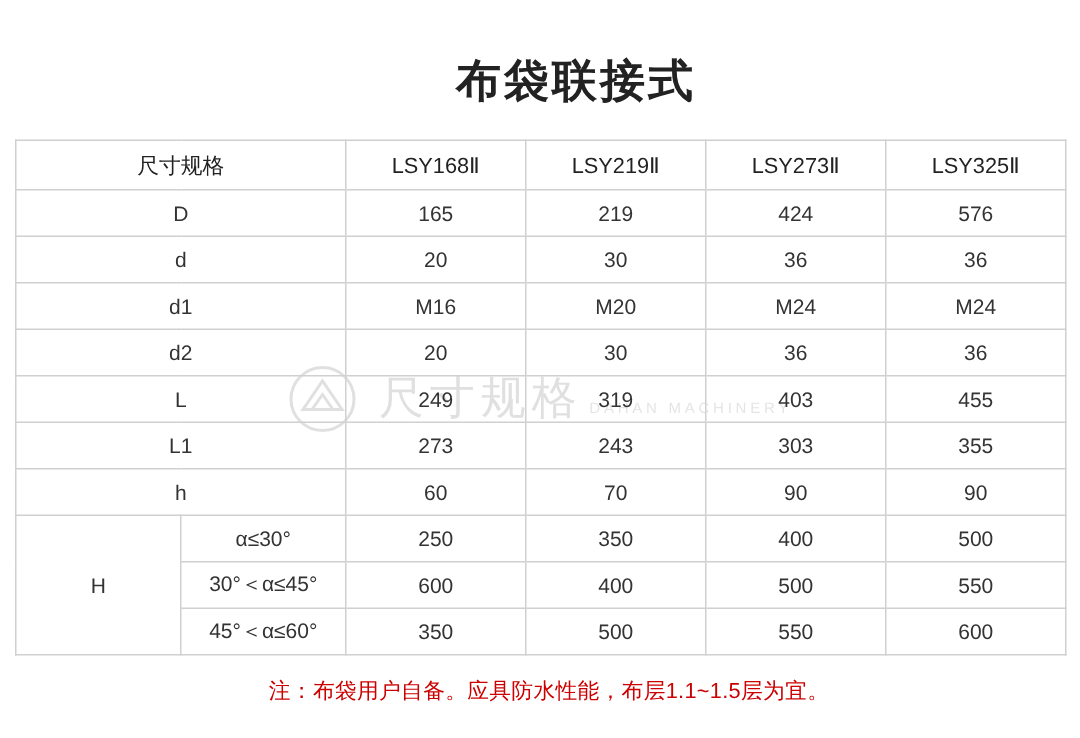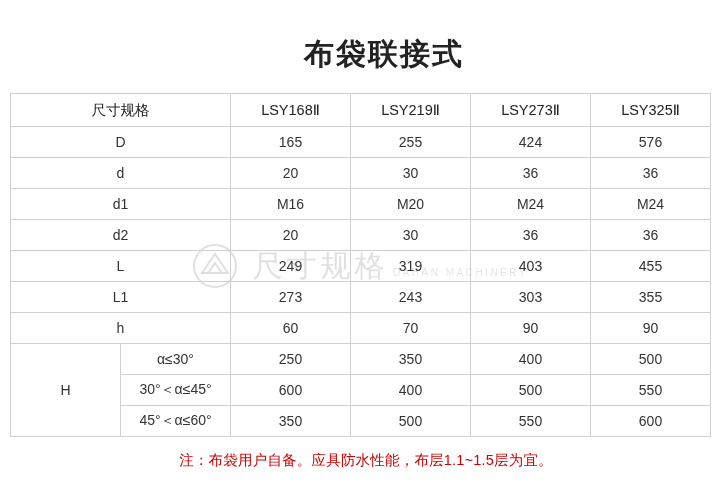--- a/index.html
+++ b/index.html
@@ -144,21 +144,21 @@
           <td colspan="2">尺寸规格</td>
           <td>LSY168Ⅱ</td>
           <td>LSY219Ⅱ</td>
           <td>LSY273Ⅱ</td>
           <td>LSY325Ⅱ</td>
         </tr>
 
         <tr>
           <td colspan="2">D</td>
           <td>165</td>
-          <td>255</td>
+          <td>219</td>
           <td>424</td>
           <td>576</td>
         </tr>
         <tr>
           <td colspan="2">d</td>
           <td>20</td>
           <td>30</td>
           <td>36</td>
           <td>36</td>
         </tr>

